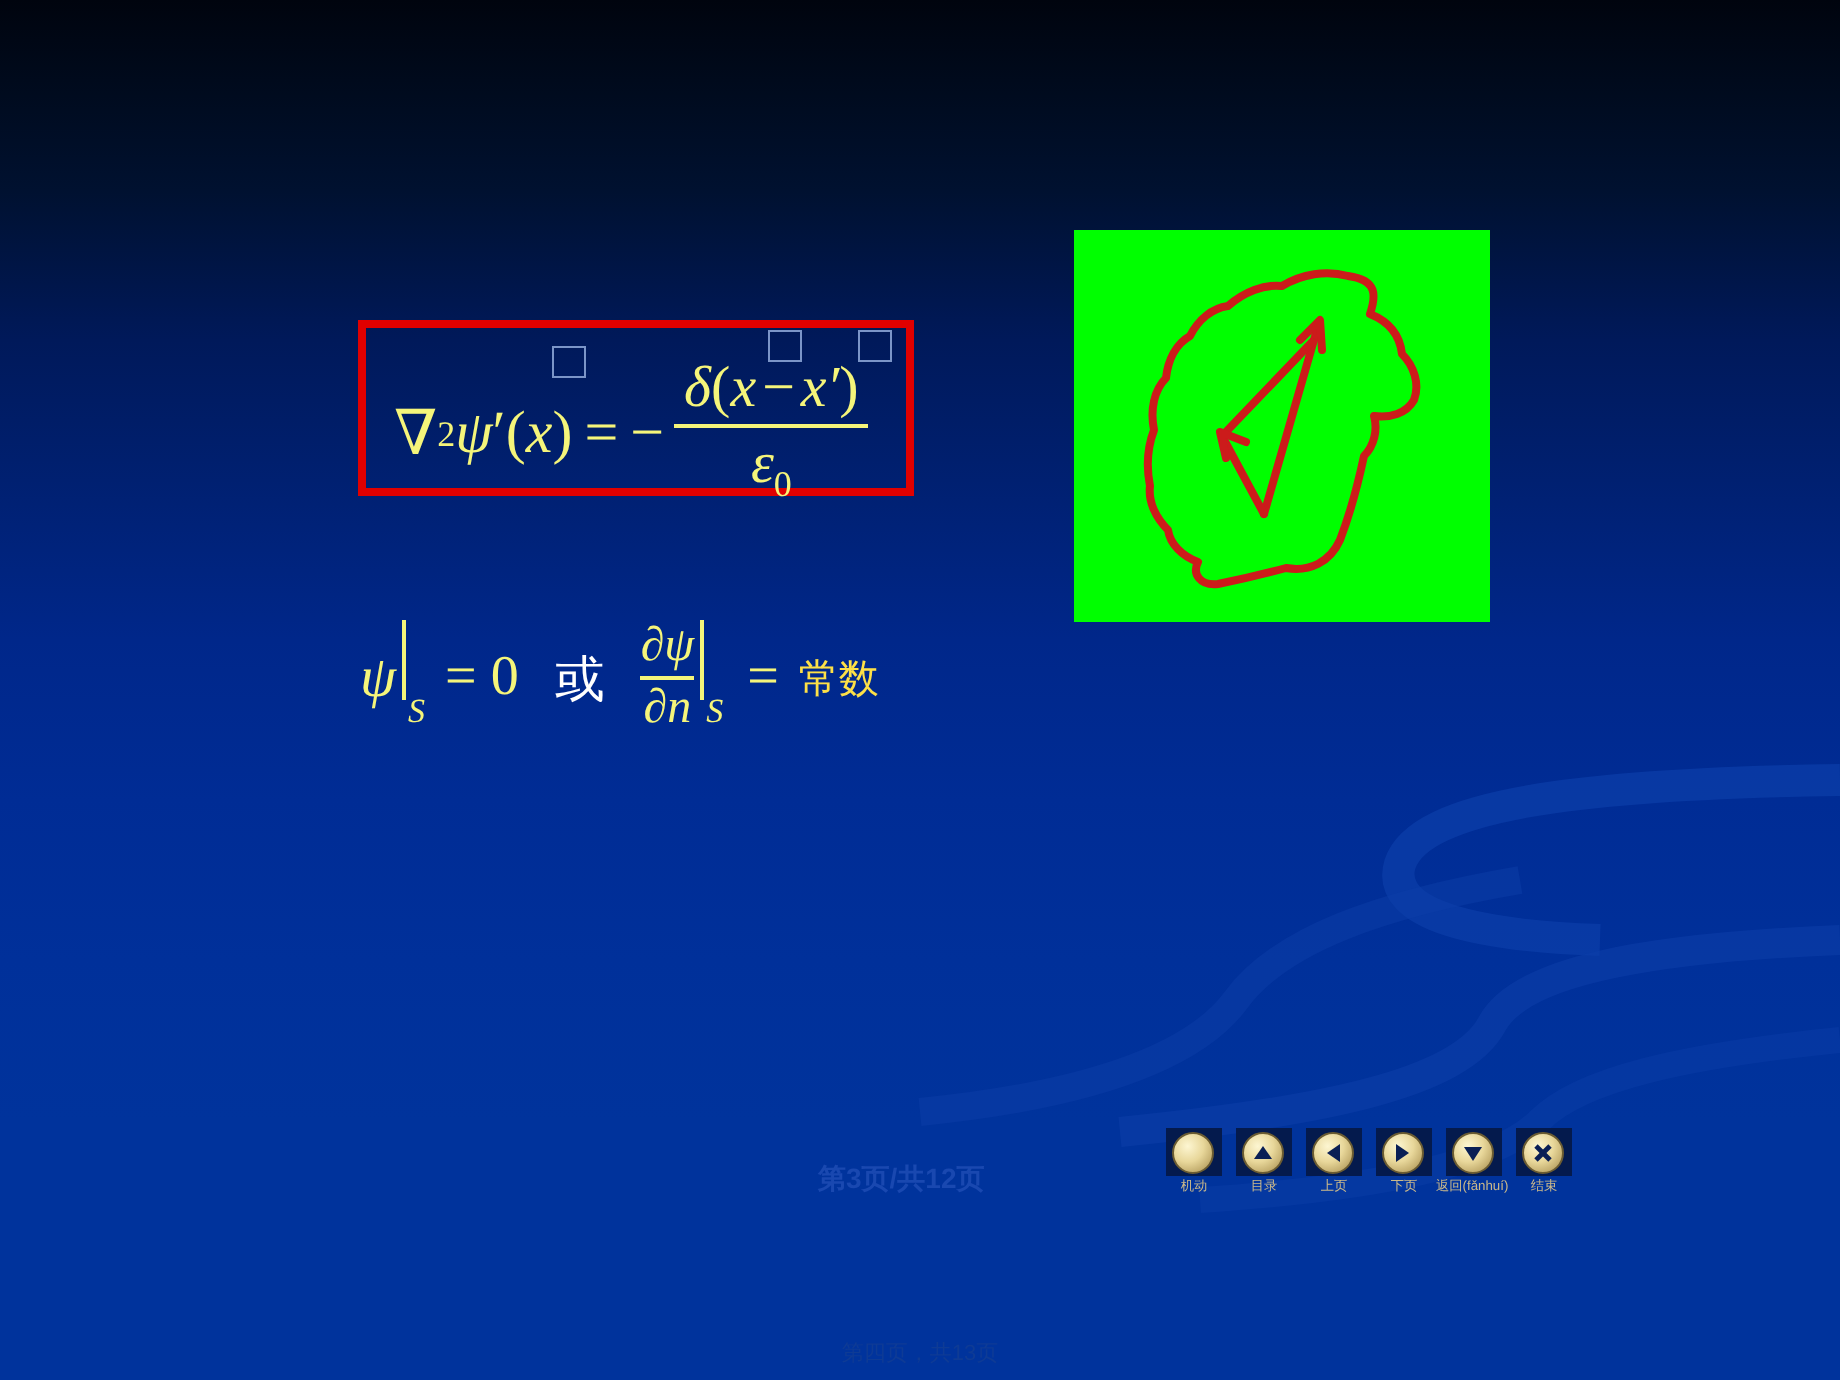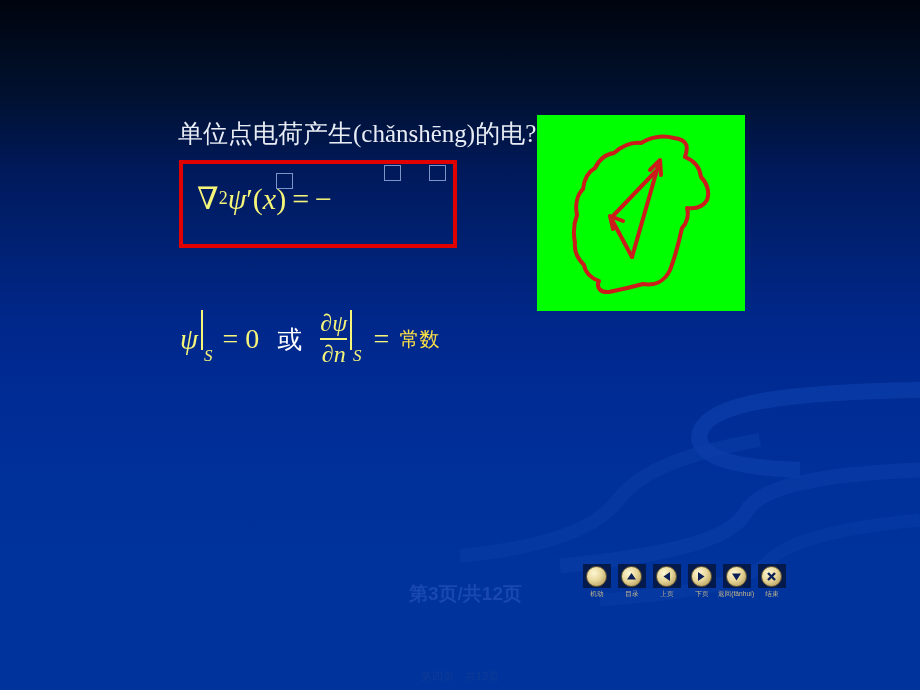--- a/index.html
+++ b/index.html
@@ -174,21 +174,21 @@
     background: #00ff00;
     overflow: hidden;
   }
 
   
   #page-indicator {
     position: absolute;
     left: 409px;
     top: 581px;
     color: #1948b0;
-    font-size: 19px;
+    font-size: 14px;
     font-weight: bold;
     white-space: nowrap;
     font-family: "Liberation Sans", sans-serif;
   }
   #bottom-note {
     position: absolute;
     left: 0;
     top: 669px;
     width: 920px;
     text-align: center;
@@ -250,33 +250,37 @@
 
   <svg class="swirls" viewBox="0 0 920 690" preserveAspectRatio="none">
     <g fill="none" stroke="#0b3da8" stroke-opacity="0.75">
       <path d="M 920,390 C 790,392 710,402 700,432 C 692,458 740,468 800,470" stroke-width="16"></path>
       <path d="M 920,470 C 820,474 760,486 746,512 C 730,542 660,556 560,566" stroke-width="15" stroke-opacity="0.6"></path>
       <path d="M 920,520 C 840,528 790,540 770,560 C 748,582 690,594 600,600" stroke-width="13" stroke-opacity="0.45"></path>
       <path d="M 760,440 C 690,452 640,470 618,500 C 596,530 540,548 460,556" stroke-width="14" stroke-opacity="0.5"></path>
     </g>
   </svg>
 
-  <div class="line-text" id="title-line">单位点电荷产生(chǎnshēng)的电?</div>
 
   <div class="formula-box">
     <div id="formula-main">
       <span class="nabla">∇</span>
         <span class="sup">2</span>
         <span class="math">ψ</span>
         <span class="math-up">′</span>
         <span class="math-up">(</span>
         <span class="math">x</span>
         <span class="math-up">)</span>
       <span class="math-up" style="margin:0 6px;">=</span>
       <span class="math-up">−</span>
+      <span class="frac">
+        <span class="num"><span class="math">δ</span><span class="math-up">(</span><span class="math">x</span><span class="math-up" style="margin:0 3px;">−</span><span class="math">x′</span><span class="math-up">)</span></span>
+        <span class="bar"></span>
+        <span class="den"><span class="math">ε</span><span class="sub">0</span></span>
+      </span>
     </div>
 
     <div class="vec-box" id="vecbox-1"></div>
     <div class="vec-box" id="vecbox-2"></div>
     <div class="vec-box" id="vecbox-3"></div>
   </div>
 
 
   <div id="bc-line">
     <span class="math" style="font-size:29px;">ψ</span>

